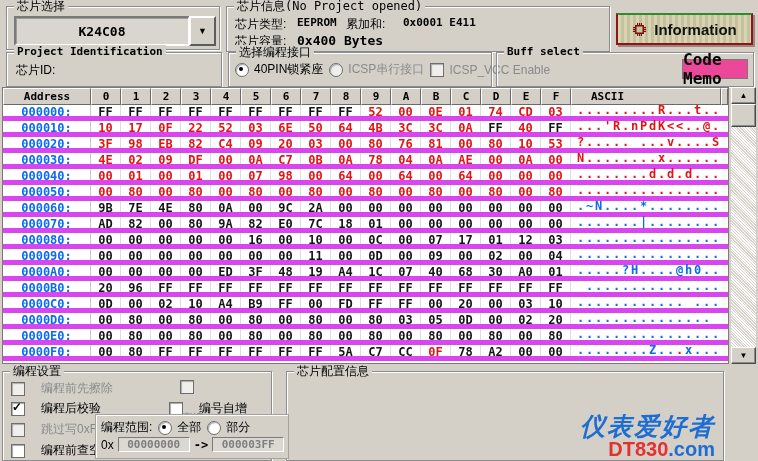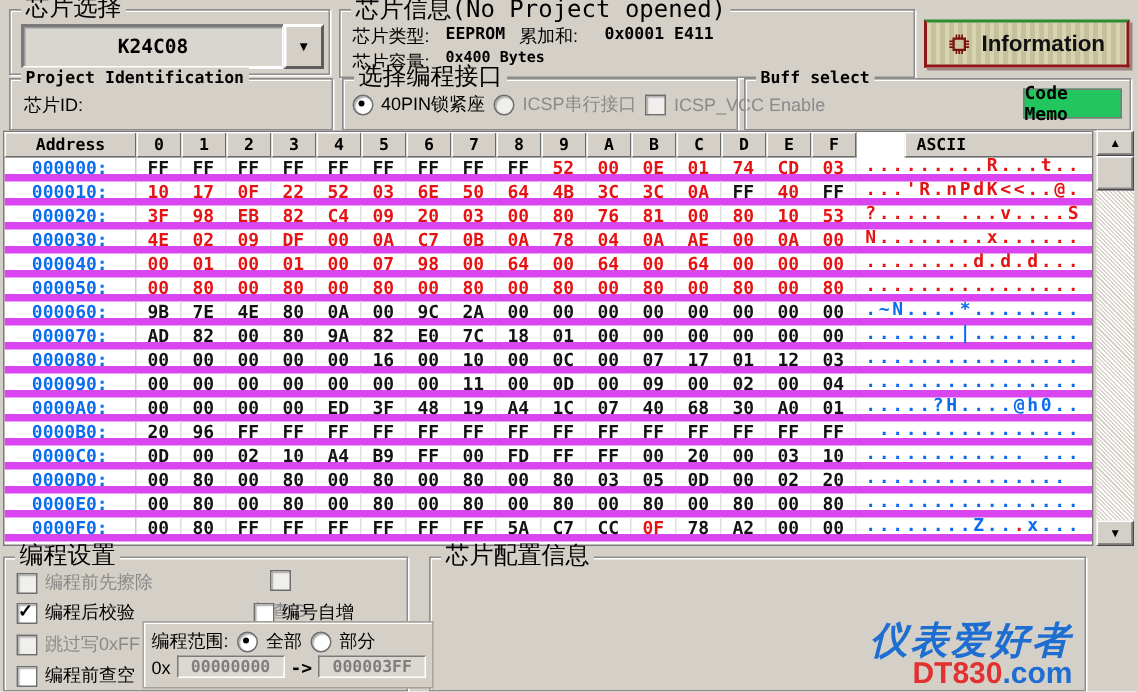--- a/index.html
+++ b/index.html
@@ -10,21 +10,21 @@
     font-size:12px;color:#000;
   }
   .mono{font-family:"DejaVu Sans Mono", monospace;}
   
   .grp{
     position:absolute;border:1px solid #8c8c8c;
     box-shadow:1px 1px 0 #ffffff, inset 1px 1px 0 #ffffff;
   }
   .grp-title{
     position:absolute;top:-8px;left:7px;background:#d4d0c8;padding:0 3px;
-    font-size:16px;line-height:14px;white-space:nowrap;
+    font-size:12px;line-height:14px;white-space:nowrap;
   }
   
   #grp-chipselect{left:6px;top:6px;width:212px;height:42px;}
   #chip-combo{
     position:absolute;left:7px;top:9px;width:172px;height:26px;
     background:#d9d6cf;border:2px solid;border-color:#7a7a7a #ffffff #ffffff #7a7a7a;
     box-shadow:inset 1px 1px 0 #9a9a9a;
     display:flex;align-items:center;justify-content:center;
     font-weight:bold;font-size:13px;
   }
@@ -45,51 +45,51 @@
     cursor:pointer;
   }
   #btn-info .lbl{font-weight:bold;font-size:15px;color:#111;}
   
   #grp-product{left:6px;top:52px;width:214px;height:33px;}
   #chip-id-label{position:absolute;left:9px;top:9px;}
   #grp-interface{left:228px;top:52px;width:262px;height:33px;}
   #interface-row{position:absolute;left:6px;top:8px;display:flex;align-items:center;gap:6px;white-space:nowrap;}
   #grp-buff{left:496px;top:52px;width:256px;height:33px;}
   #buff-value{
-    position:absolute;right:5px;top:6px;width:64px;height:18px;background:#22c55e;
+    position:absolute;right:5px;top:6px;width:64px;height:18px;background:#ec4899;
     border:1px solid #7a7a7a;display:flex;align-items:center;justify-content:center;
-    font-weight:bold;font-size:12px;
+    font-weight:bold;font-size:16px;
   }
   
   .opt{display:flex;align-items:center;gap:5px;}
   .radio{width:12px;height:12px;border-radius:50%;background:#fff;
     border:1px solid #6e6e6e;box-shadow:inset 1px 1px 1px #aaa;position:relative;flex:0 0 auto;}
   .opt.selected .radio::after{content:'';position:absolute;left:3px;top:3px;width:4px;height:4px;border-radius:50%;background:#000;}
   .cbx{width:12px;height:12px;background:#fff;border:1px solid #6e6e6e;
     box-shadow:inset 1px 1px 1px #aaa;position:relative;flex:0 0 auto;}
   .mark{position:absolute;left:0px;top:-3px;font-size:12px;font-weight:bold;color:#000;visibility:hidden;}
   .checked .mark{visibility:visible;}
   .disabled{color:#8a8a8a;}
   .disabled .cbx,.disabled .radio{background:#f0efec;}
-  .cb{position:absolute;display:flex;align-items:center;gap:5px;white-space:nowrap;}
+  .cb{position:absolute;display:flex;align-items:center;gap:16px;white-space:nowrap;}
   
   #hex-table{
     position:absolute;left:2px;top:87px;width:727px;height:277px;background:#fff;
     border:1px solid #7a7a7a;box-sizing:border-box;overflow:hidden;
   }
   #hex-header{display:flex;height:17px;}
   .hcell{
     box-sizing:border-box;background:#d4d0c8;
     border:1px solid;border-color:#ffffff #6a6a6a #6a6a6a #ffffff;
     font-family:"DejaVu Sans Mono", monospace;font-weight:bold;font-size:11px;
     display:flex;align-items:center;justify-content:center;overflow:hidden;
   }
   .haddr{flex:0 0 88px;}
   .hcol{flex:0 0 30px;}
-  .hascii{flex:0 0 150px;justify-content:flex-start;padding-left:7px;margin-left:32px;}
+  .hascii{flex:0 0 150px;justify-content:flex-start;padding-left:19px;}
   .hstub{flex:1 1 auto;}
   .hrow{display:flex;height:16px;align-items:center;border-bottom:5px solid #d946ef;box-sizing:border-box;}
   .addr{
     flex:0 0 88px;text-align:center;
     font-family:"DejaVu Sans Mono", monospace;font-weight:bold;font-size:12px;
     color:#0b6cf0;border-right:1px solid #c9c9c9;box-sizing:border-box;align-self:stretch;line-height:15px;
   }
   .hx{
     flex:0 0 30px;text-align:center;
     font-family:"DejaVu Sans Mono", monospace;font-weight:bold;font-size:12px;
@@ -158,21 +158,21 @@
   </div>
 </div>
 
 <div class="grp" id="grp-chipinfo">
   <span class="grp-title mono">芯片信息(No Project opened)</span>
   <span class="info-abs" style="left:8px;top:9px;">芯片类型:</span>
   <span class="info-abs mono" style="left:70px;top:9px;font-weight:bold;font-size:11px;">EEPROM</span>
   <span class="info-abs" style="left:119px;top:9px;">累加和:</span>
   <span class="info-abs mono" style="left:176px;top:9px;font-weight:bold;font-size:11px;">0x0001 E411</span>
   <span class="info-abs" style="left:8px;top:26px;">芯片容量:</span>
-  <span class="info-abs mono" style="left:70px;top:26px;font-weight:bold;font-size:10px;">0x400 Bytes</span>
+  <span class="info-abs mono" style="left:70px;top:26px;font-weight:bold;font-size:13px;">0x400 Bytes</span>
 </div>
 
 <div id="btn-info">
   <svg viewBox="0 0 16 16" width="15" height="15">
     <rect x="4" y="4" width="8" height="8" fill="#c9c49e" stroke="#7a1010" stroke-width="1.6"></rect>
     <g stroke="#7a1010" stroke-width="1.2" fill="none">
       <path d="M6 1v3M8 1v3M10 1v3M6 12v3M8 12v3M10 12v3M1 6h3M1 8h3M1 10h3M12 6h3M12 8h3M12 10h3"></path>
     </g>
   </svg>
   <span class="lbl">Information</span>

